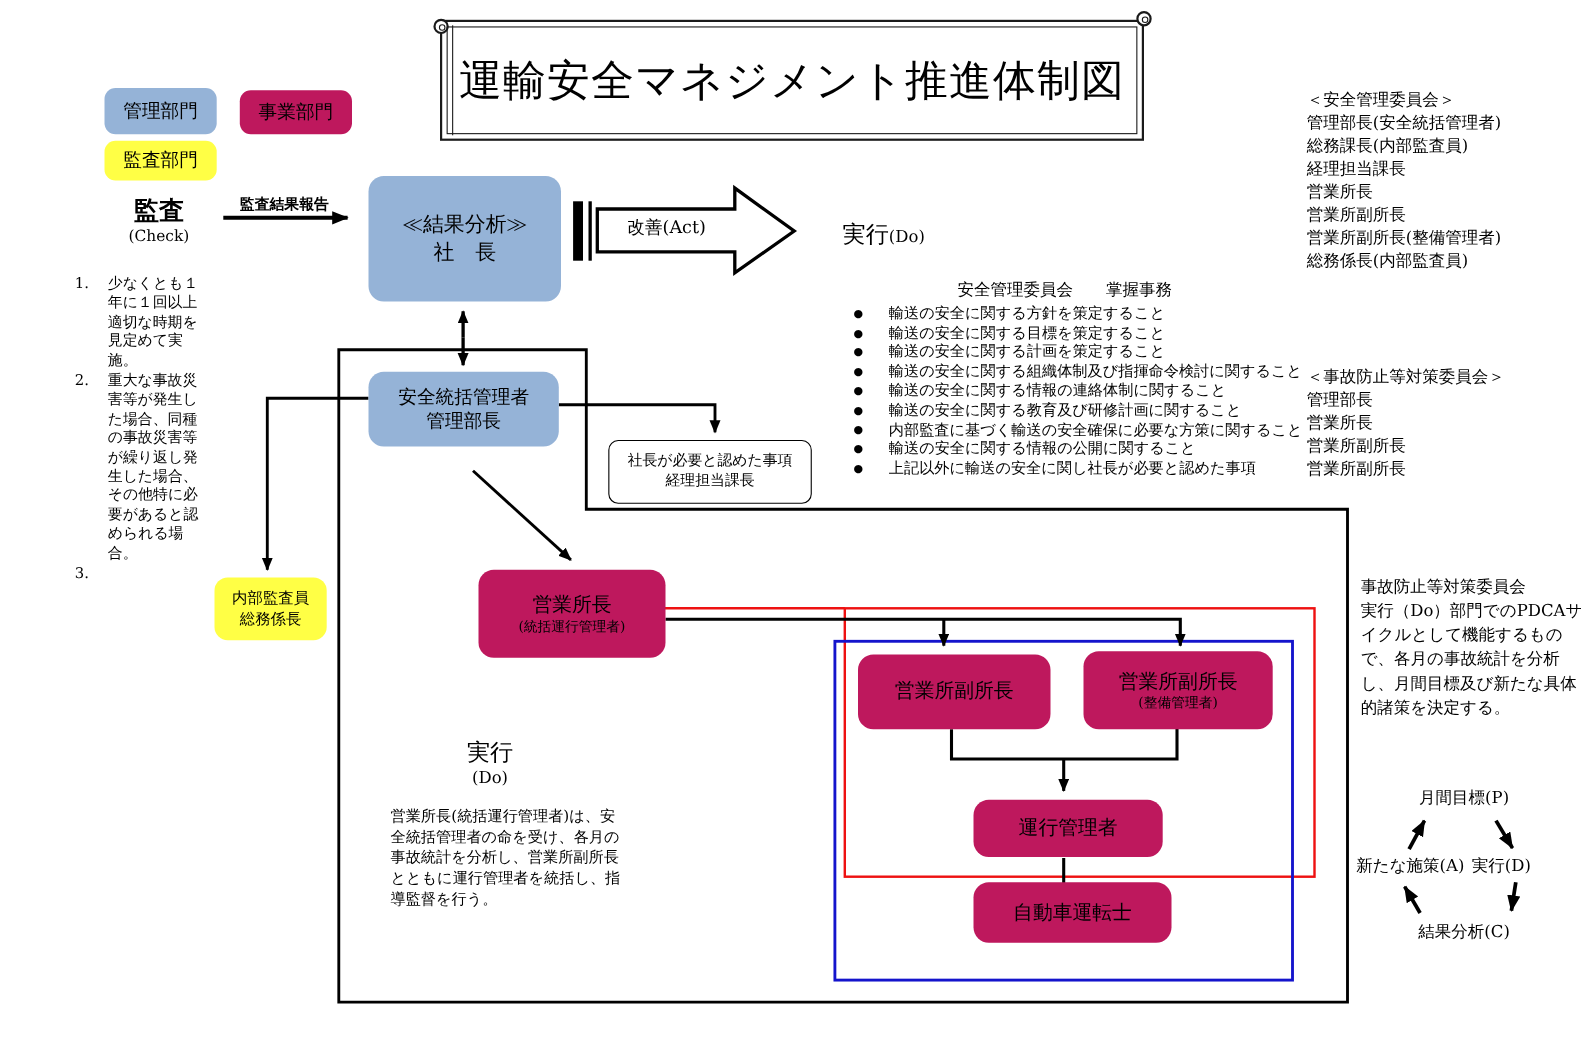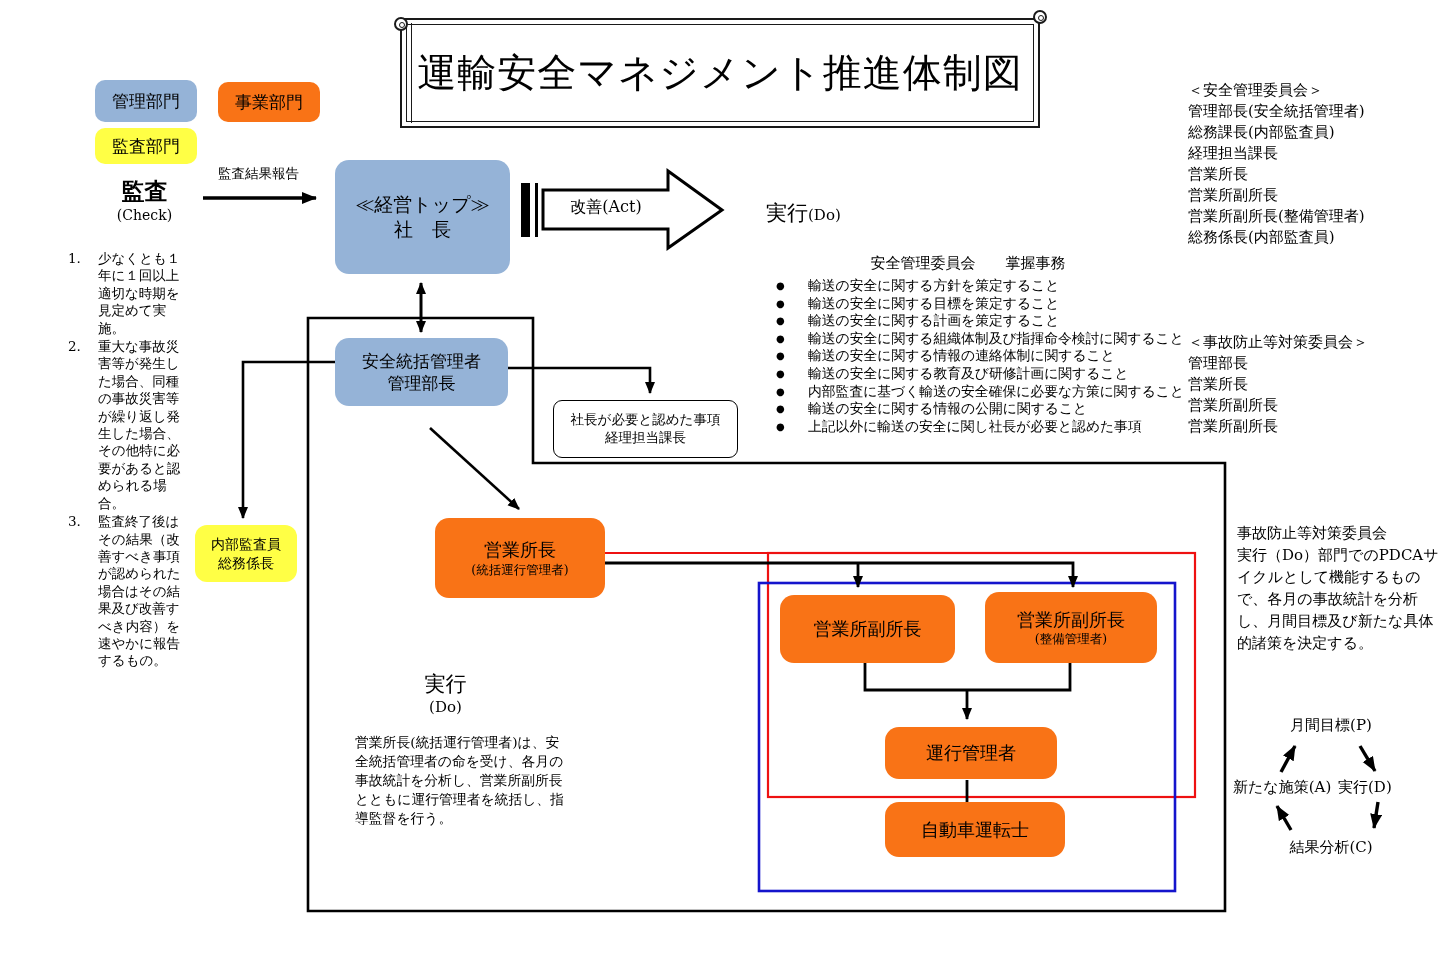--- a/index.html
+++ b/index.html
@@ -3,21 +3,21 @@
 <meta charset="utf-8">
 <style>
   html,body{margin:0;padding:0;background:#fff;}
   .canvas{position:relative;width:1440px;height:958px;background:#fff;overflow:hidden;
           font-family:"DejaVu Serif","Liberation Serif",serif;color:#000;}
   .abs{position:absolute;}
   .overlay{position:absolute;left:0;top:0;width:1440px;height:958px;}
   .box{position:absolute;display:flex;flex-direction:column;align-items:center;justify-content:center;
        text-align:center;border-radius:14px;line-height:1.3;}
   .blue{background:#95B3D7;}
-  .tan{background:#f97316;}
+  .tan{background:#be185d;}
   .yellow{background:#FFFF45;}
   .outline-box{background:#fff;border:1.6px solid #000;border-radius:9px;}
   .t17{font-size:17px;} .t18{font-size:18px;} .t15{font-size:15px;} .t14{font-size:14px;}
   .t13{font-size:13.5px;} .t12{font-size:12.5px;} .t20{font-size:16px;} .t21{font-size:21px;}
   .banner{position:absolute;left:400px;top:18px;width:640px;height:110px;border:2px solid #1a1a1a;
           background:#fff;box-sizing:border-box;}
   .banner-inner{position:absolute;inset:4px;border:1.4px solid #1a1a1a;display:flex;
           align-items:center;justify-content:center;}
   .banner-title{font-size:39px;letter-spacing:1px;white-space:nowrap;}
   .banner-rod{position:absolute;left:9px;top:3px;bottom:3px;width:0;border-left:1.5px solid #1a1a1a;}
@@ -110,39 +110,38 @@
   </div>
   <div class="box yellow t17" style="left:95px;top:128px;width:102px;height:36px;border-radius:10px;">
     <span>監査部門</span>
   </div>
 
   <div class="abs center" style="left:92px;top:176px;width:105px;">
     <div style="font-size:23px;font-weight:600;">監査</div>
     <div style="font-size:14px;">(Check)</div>
   </div>
 
-  <div class="abs center t13" style="left:196px;top:165px;width:125px;">監査結果報告</div>
+  <div class="abs center t13" style="left:196px;top:177px;width:125px;font-weight:bold;">監査結果報告</div>
 
   <div class="abs" style="left:68px;top:250px;width:135px;">
     <div class="note-row">
       <div class="note-num">1.</div>
       <div class="note-text">少なくとも１年に１回以上適切な時期を見定めて実施。</div>
     </div>
     <div class="note-row">
       <div class="note-num">2.</div>
       <div class="note-text">重大な事故災害等が発生した場合、同種の事故災害等が繰り返し発生した場合、その他特に必要があると認められる場合。</div>
     </div>
     <div class="note-row">
       <div class="note-num">3.</div>
-      <div class="note-text">監査終了後はその結果（改善すべき事項が認められた場合はその結果及び改善すべき内容）を速やかに報告するもの。</div>
     </div>
   </div>
 
   <div class="box blue" style="left:335px;top:160px;width:175px;height:114px;">
-    <div style="font-size:19px;">≪経営トップ≫</div>
+    <div style="font-size:19px;">≪結果分析≫</div>
     <div style="font-size:19px;">社　長</div>
   </div>
 
   <div class="abs center t20" style="left:545px;top:197px;width:122px;">改善(Act)</div>
 
   <div class="abs" style="left:766px;top:199px;white-space:nowrap;">
     <span class="t21">実行</span><span class="t15">(Do)</span>
   </div>
 
   <div class="abs" style="left:1188px;top:80px;">

